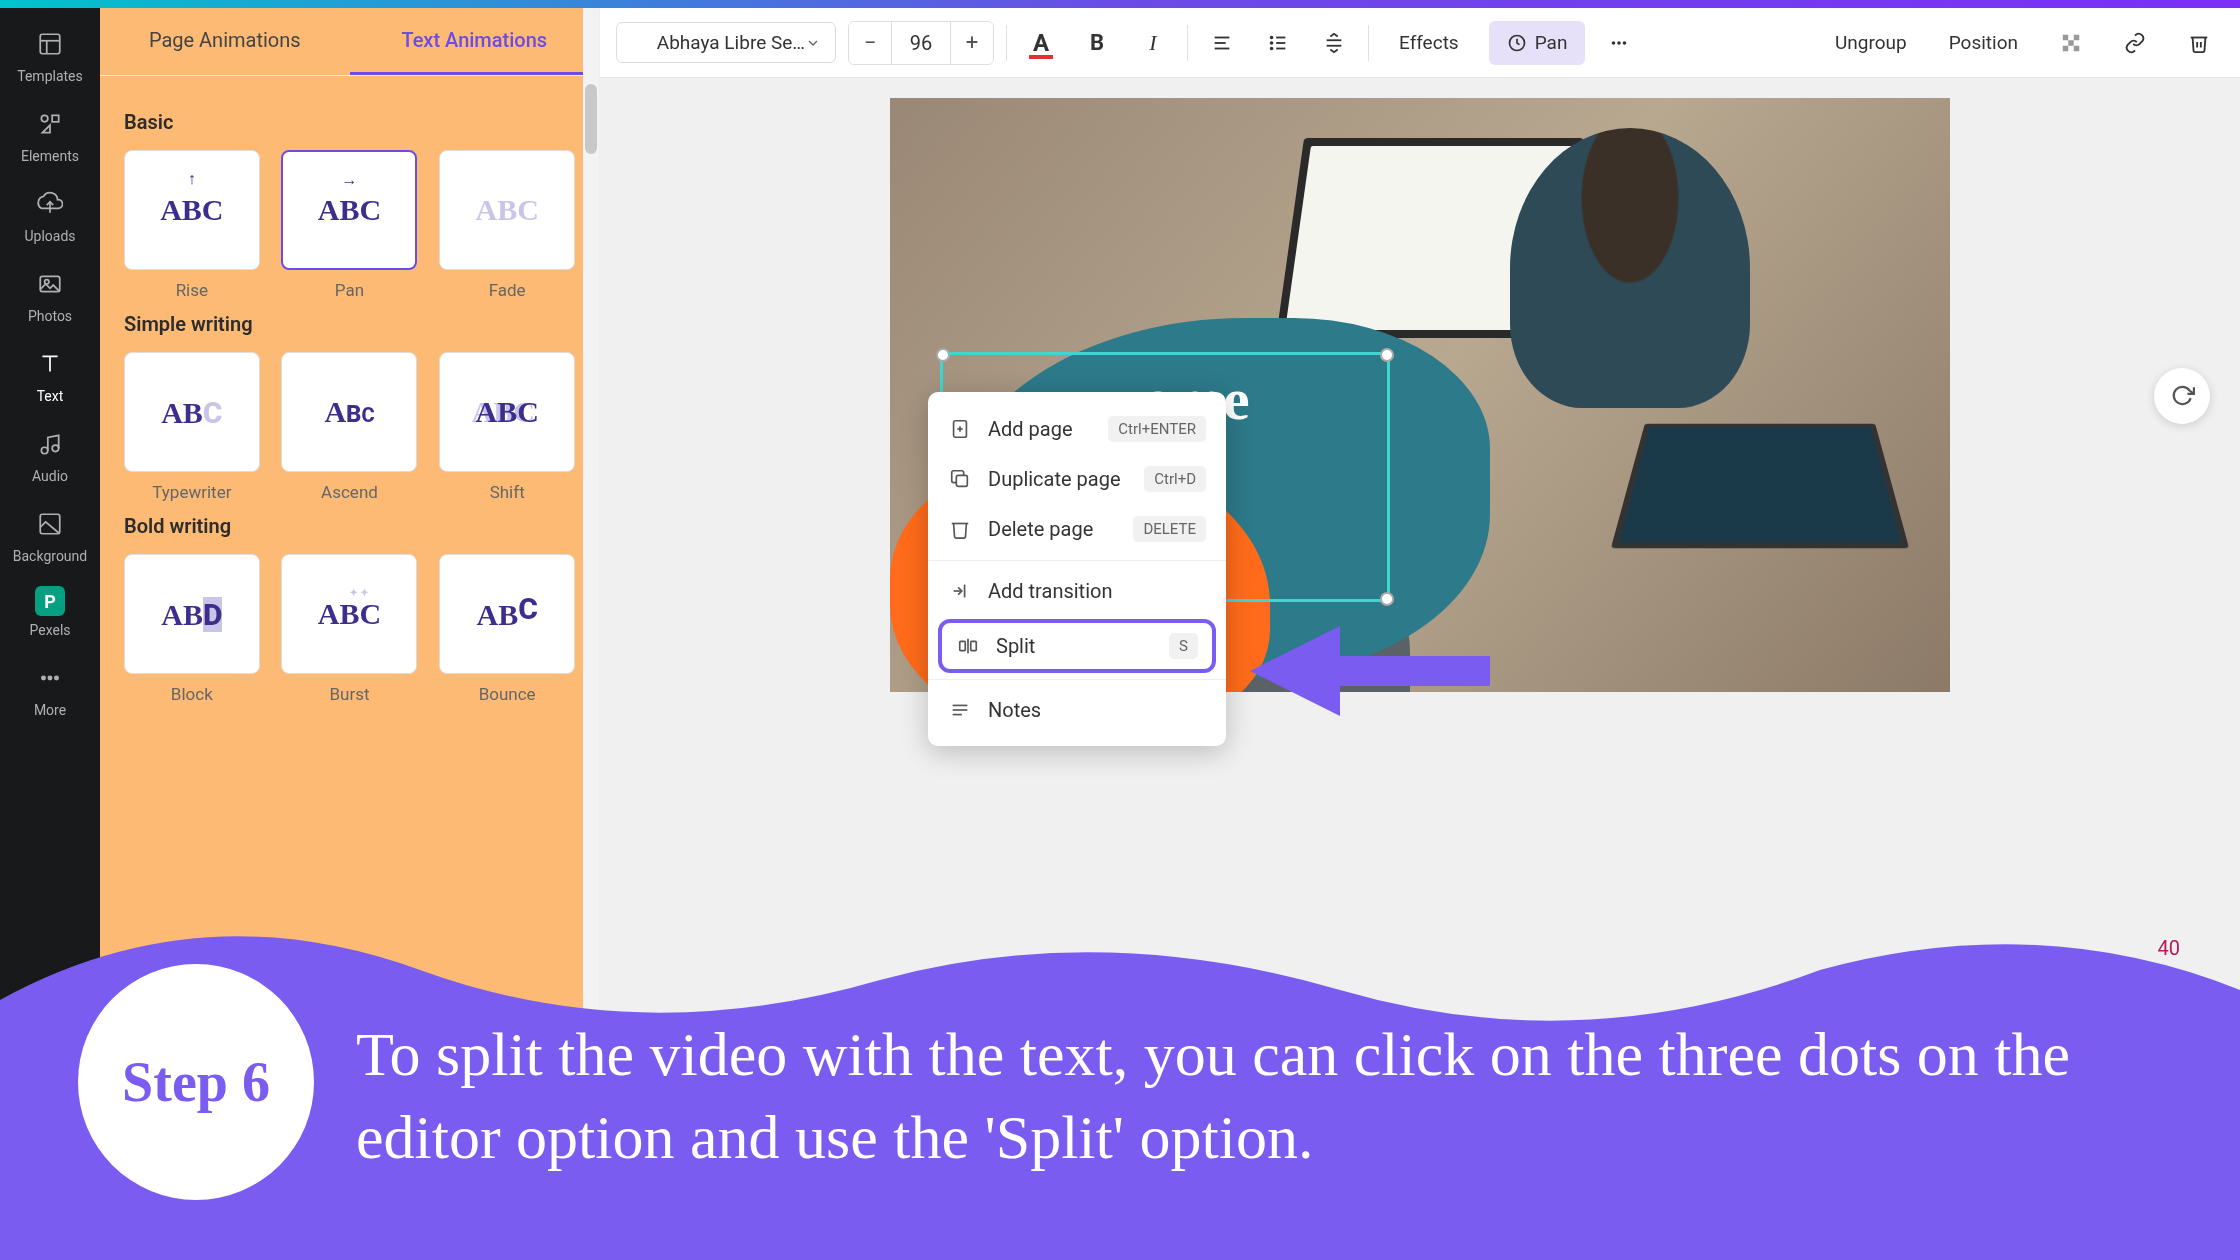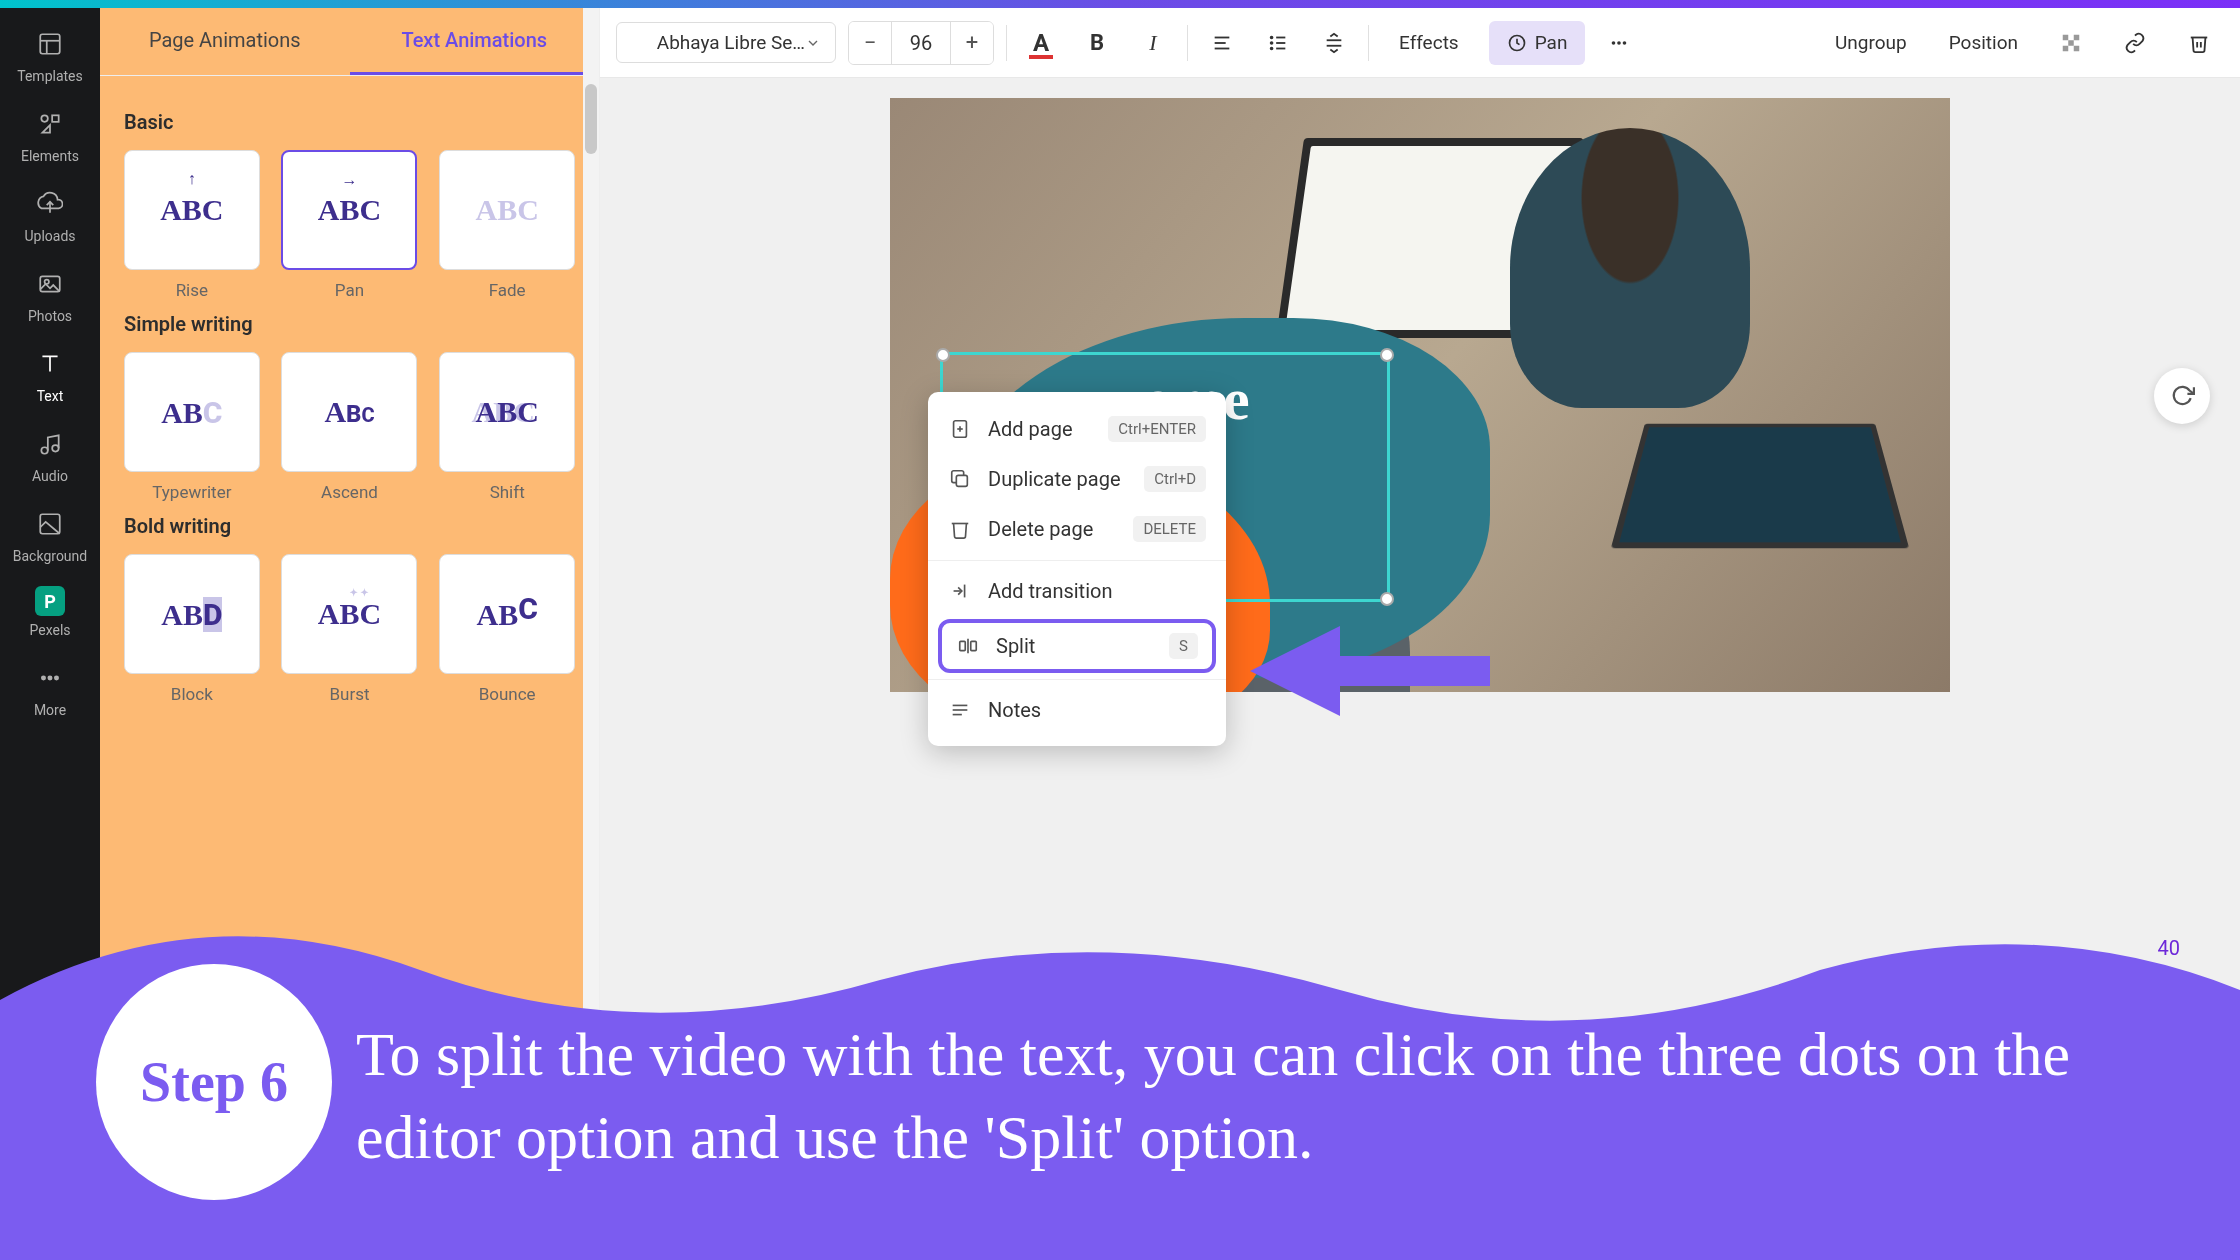--- a/index.html
+++ b/index.html
@@ -78,25 +78,25 @@
 .tl-thumb::before{content:"";position:absolute;left:6px;bottom:6px;width:60px;height:46px;background:#ff6b1a;border-radius:40%}
 .tl-thumb::after{content:"";position:absolute;right:10px;top:10px;width:50px;height:36px;background:#2d7a8a;border-radius:40%}
 .tl-thumb.selected{outline:3px solid #7b5cf0}
 .tl-add{width:38px;height:76px;border-radius:8px;display:flex;align-items:center;justify-content:center;font-size:28px;color:#777;cursor:pointer;background:#f5f5f5}
 .tl-add.wide{width:70px}
 .playhead{position:absolute;left:118px;top:-12px;width:2px;height:90px;background:#7b5cf0}
 .playhead::before{content:"";position:absolute;top:-6px;left:-6px;width:14px;height:14px;background:#7b5cf0;border-radius:3px;transform:rotate(45deg)}
 .footer-wave{position:absolute;bottom:0;left:0;right:0;height:380px;z-index:100}
 .wave-bg{position:absolute;inset:0}
 .wave-bg svg{width:100%;height:100%}
-.step-circle{position:absolute;left:96px;bottom:60px;width:236px;height:236px;background:#fff;border-radius:50%;display:flex;align-items:center;justify-content:center;z-index:2}
+.step-circle{position:absolute;left:78px;bottom:60px;width:236px;height:236px;background:#fff;border-radius:50%;display:flex;align-items:center;justify-content:center;z-index:2}
 .step-circle span{font-size:56px;font-weight:700;color:#7b5cf0;font-family:"Comic Sans MS",cursive}
 .instruction{position:absolute;left:356px;bottom:80px;right:30px;z-index:2}
 .instruction p{font-size:62px;color:#fff;line-height:1.35;font-family:"Comic Sans MS",cursive;font-weight:400}
-.zoom-txt{position:absolute;right:60px;bottom:300px;font-size:20px;color:#6d28d9}
+.zoom-txt{position:absolute;right:60px;bottom:300px;font-size:20px;color:#be185d}
 .hscroll{height:16px;background:#f3f3f3;display:flex;align-items:center;padding:0 4px}
 .hscroll .arr{width:14px;color:#888;font-size:11px}
 </style>
 </head>
 <body>
 
 <div class="topbar"></div>
 <div class="main">
 
   <div class="sidebar">

